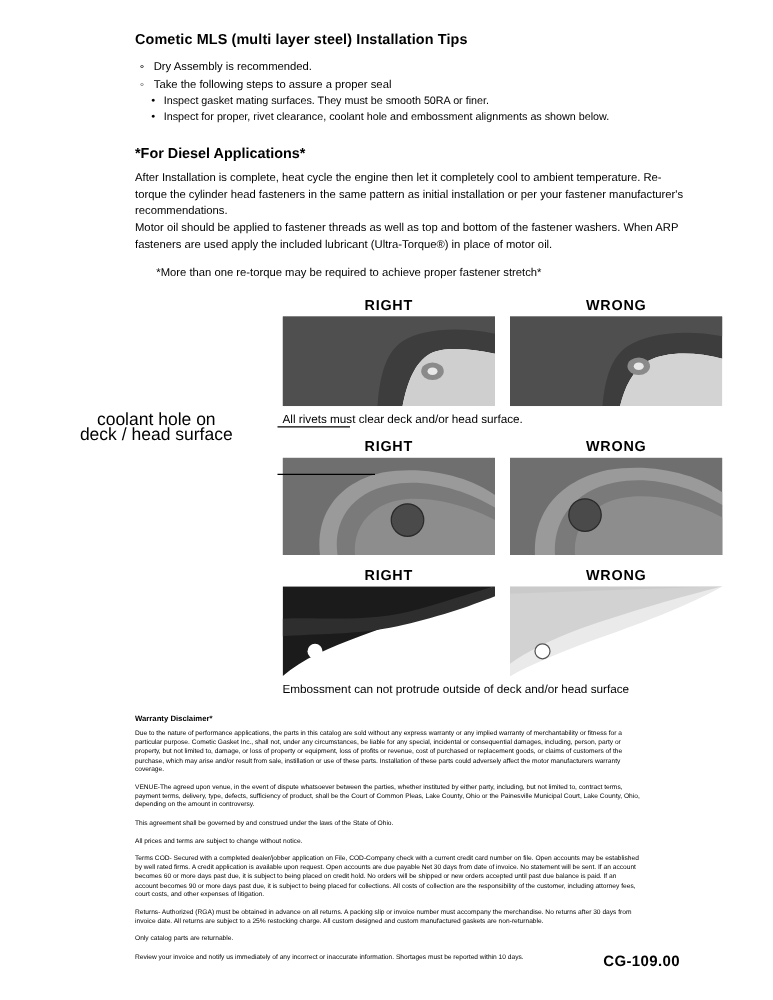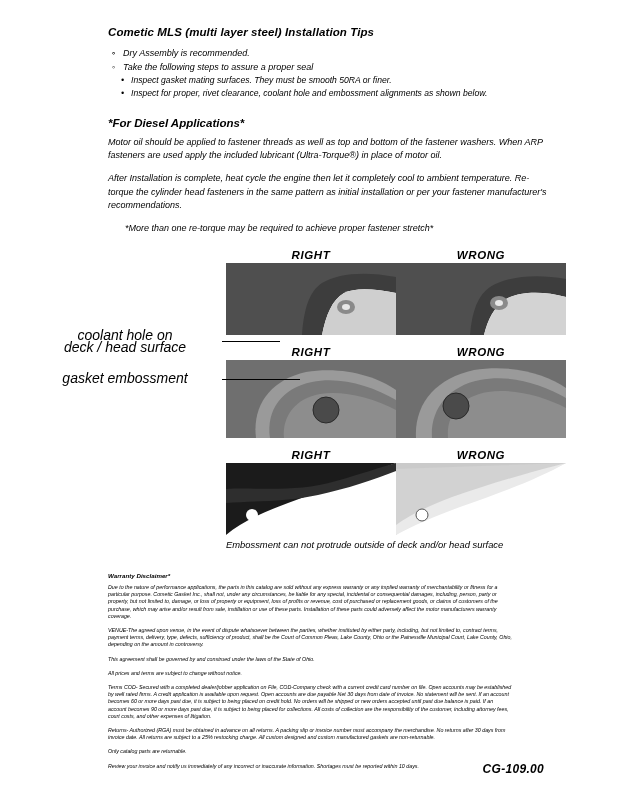--- a/index.html
+++ b/index.html
@@ -14,21 +14,20 @@
     color: #000000;
     position: relative;
     overflow: hidden;
   }
   .page {
     position: relative;
     width: 618px;
     height: 800px;
     box-sizing: border-box;
     padding: 26px 44px 0 108px;
-    font-style: italic;
   }
   h1.title {
     font-size: 11.5px;
     font-weight: bold;
     margin: 0 0 9px 0;
     letter-spacing: 0.1px;
   }
   .bullet-list {
     margin: 0 0 0 4px;
     padding: 0;
@@ -80,20 +79,21 @@
     font-size: 9px;
     margin: 11px 0 0 17px;
   }
   
   .figures {
     margin: 16px 0 0 0;
     padding-left: 118px;
   }
   .fig-row {
     display: flex;
+    gap: 12px;
   }
   .fig-col {
     width: 170px;
   }
   .fig-label {
     text-align: center;
     font-size: 11.5px;
     font-weight: bold;
     letter-spacing: 0.6px;
     margin-bottom: 2px;
@@ -169,22 +169,22 @@
     <li><span class="marker">◦</span><span>Dry Assembly is recommended.</span></li>
     <li><span class="marker">◦</span><span>Take the following steps to assure a proper seal</span></li>
   </ul>
 
   <ul class="sub-list">
     <li><span class="marker">•</span><span>Inspect gasket mating surfaces.  They must be smooth 50RA or finer.</span></li>
     <li><span class="marker">•</span><span>Inspect for proper, rivet clearance, coolant hole and embossment alignments as shown below.</span></li>
   </ul>
 
   <h2 class="section">*For Diesel Applications*</h2>
+  <p class="para last">After Installation is complete, heat cycle the engine then let it completely cool to ambient temperature. Re-torque the cylinder head fasteners in the same pattern as initial installation or per your fastener manufacturer's recommendations.</p>
   <p class="para">Motor oil should be applied to fastener threads as well as top and bottom of the fastener washers.  When ARP fasteners are used apply the included lubricant (Ultra-Torque®) in place of motor oil.</p>
-  <p class="para last">After Installation is complete, heat cycle the engine then let it completely cool to ambient temperature. Re-torque the cylinder head fasteners in the same pattern as initial installation or per your fastener manufacturer's recommendations.</p>
   <p class="note">*More than one re-torque may be required to achieve proper fastener stretch*</p>
 
   <div class="figures">
 
     <div class="fig-block">
       <div class="fig-row">
         <div class="fig-col">
           <div class="fig-label">RIGHT</div>
           <div class="fig-box">
             <svg width="170" height="72" viewBox="0 0 170 72">
@@ -204,20 +204,21 @@
               <rect x="0" y="0" width="170" height="72" fill="#ffffff"></rect>
               <path d="M0,0 L170,0 L170,34 C148,28 124,28 110,36 C98,44 92,56 88,72 L0,72 Z" fill="#3d3d3d"></path>
               <path d="M88,72 C92,56 98,44 110,36 C124,28 148,28 170,34 L170,72 Z" fill="#d3d3d3"></path>
               <path d="M0,0 L170,0 L170,16 C138,10 110,14 94,24 C82,32 76,48 74,72 L0,72 Z" fill="#4f4f4f"></path>
               <ellipse cx="103" cy="40" rx="9" ry="7" fill="#8a8a8a"></ellipse>
               <ellipse cx="103" cy="40" rx="4" ry="3" fill="#e8e8e8"></ellipse>
             </svg>
           </div>
         </div>
       </div>
+      <div class="fig-caption">All rivets must clear deck and/or head surface.</div>
     </div>
 
     <div class="fig-block">
       <div class="fig-row">
         <div class="fig-col">
           <div class="fig-label">RIGHT</div>
           <div class="fig-box tall">
             <svg width="170" height="78" viewBox="0 0 170 78">
               <rect x="0" y="0" width="170" height="78" fill="#7e7e7e"></rect>
               <path d="M0,0 L170,0 L170,78 L0,78 Z" fill="#6f6f6f"></path>
@@ -273,23 +274,20 @@
         </div>
       </div>
       <div class="fig-caption">Embossment can not protrude outside of deck and/or head surface</div>
     </div>
 
   </div>
 
   <div class="callouts" style="top:329px; left:30px; width:190px;">
     <div>coolant hole on</div>
     <div>deck / head surface</div>
-  </div>
-  <div class="callouts" style="top:372px; left:30px; width:190px;">
-    <div>gasket embossment</div>
   </div>
   <div class="callout-line" style="position:absolute; left:222px; top:341px; width:58px;"></div>
   <div class="callout-line" style="position:absolute; left:222px; top:379px; width:78px;"></div>
 
   <div class="warranty">
     <h3>Warranty Disclaimer*</h3>
     <p>Due to the nature of performance applications, the parts in this catalog are sold without any express warranty or any implied warranty of merchantability or fitness for a particular purpose.  Cometic Gasket Inc., shall not, under any circumstances, be liable for any special, incidental or consequential damages, including, person, party or property, but not limited to, damage, or loss of property or equipment, loss of profits or revenue, cost of purchased or replacement goods, or claims of customers of the purchase, which may arise and/or result from sale, instillation or use of these parts.  Installation of these parts could adversely affect the motor manufacturers warranty coverage.</p>
     <p>VENUE-The agreed upon venue, in the event of dispute whatsoever between the parties, whether instituted by either party, including, but not limited to, contract terms, payment terms, delivery, type, defects, sufficiency of product, shall be the Court of Common Pleas, Lake County, Ohio or the Painesville Municipal Court, Lake County, Ohio, depending on the amount in controversy.</p>
     <p>This agreement shall be governed by and construed under the laws of the State of Ohio.</p>
     <p>All prices and terms are subject to change without notice.</p>

